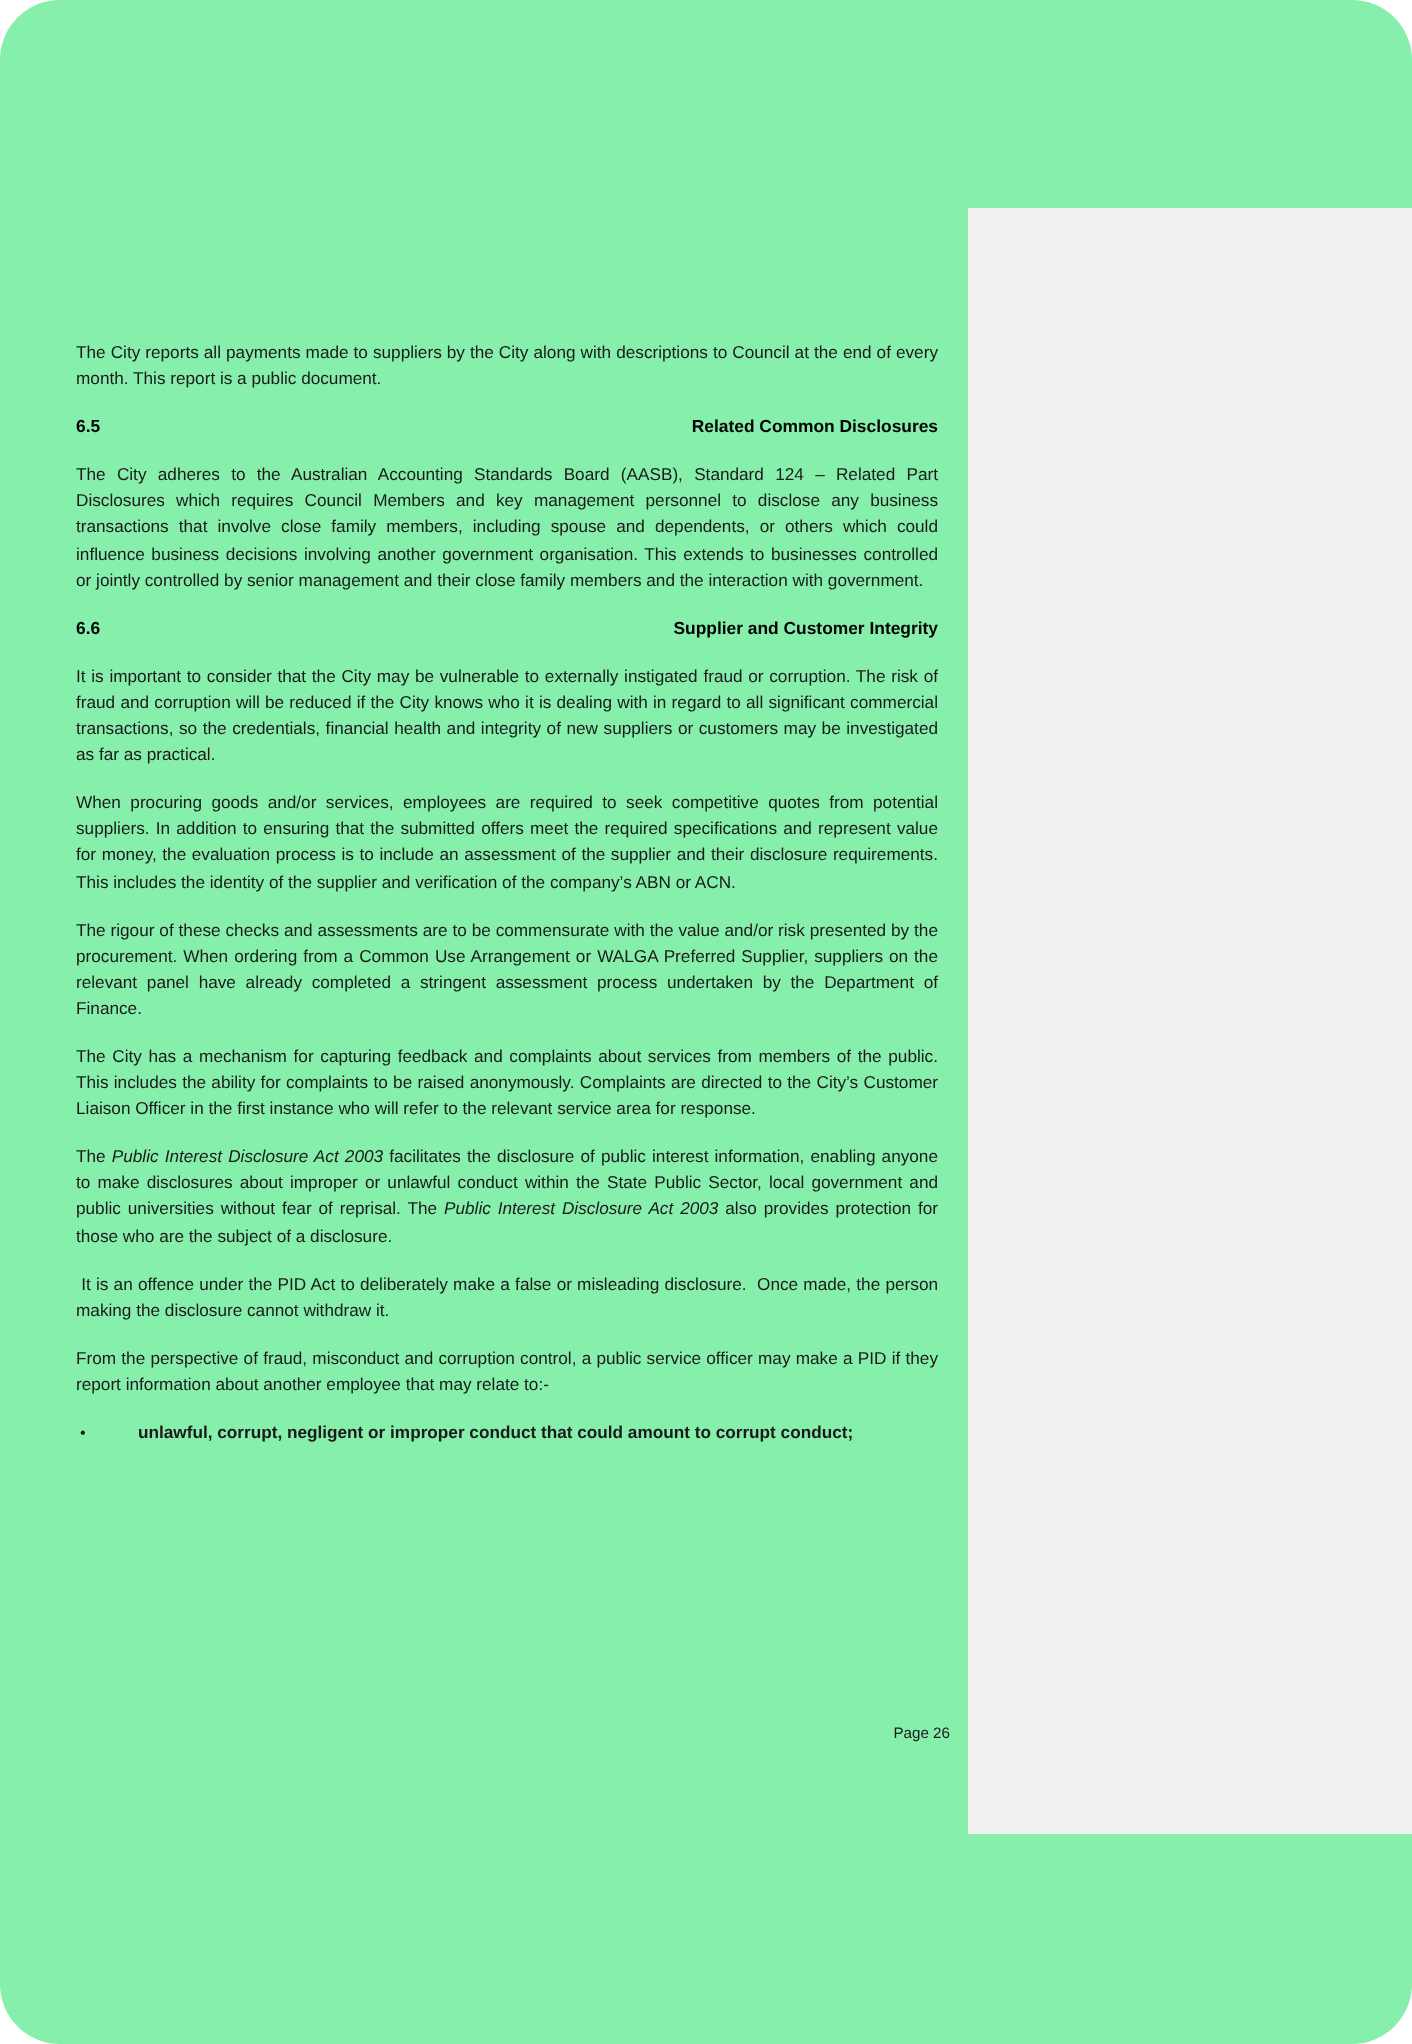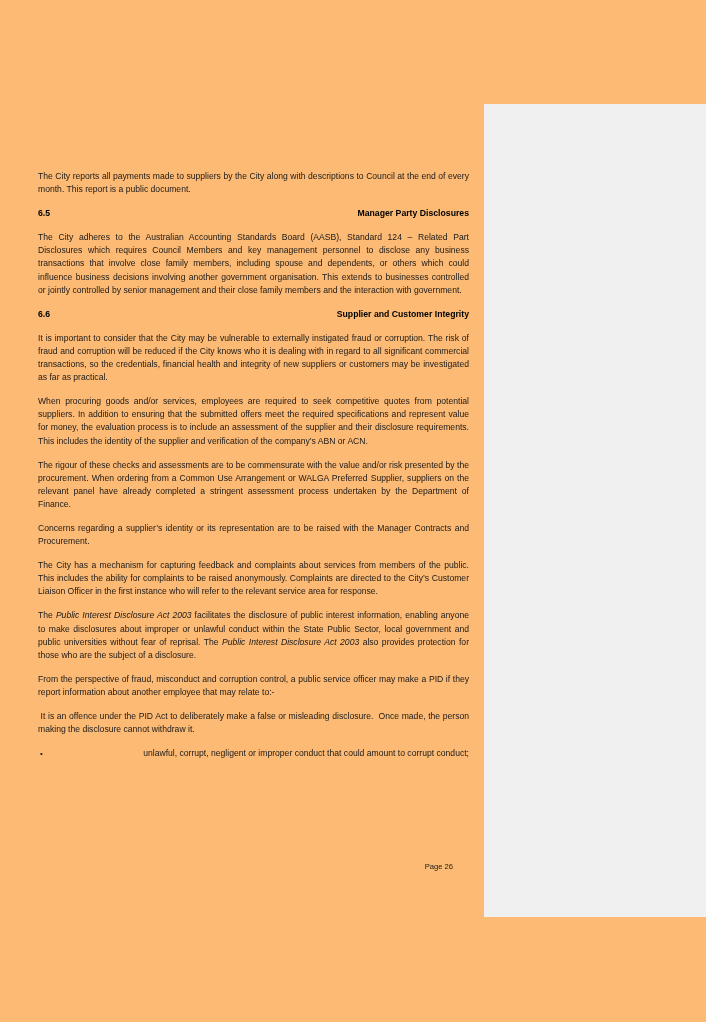--- a/index.html
+++ b/index.html
@@ -11,21 +11,22 @@
     width: 706px;
     height: 1022px;
     position: relative;
     font-family: "Liberation Sans", sans-serif;
     color: #1a1a1a;
     overflow: hidden;
   }
   .page {
     position: absolute;
     inset: 0;
-    background: #fdba74;
+    background: #86efac;
+    border-radius: 30px;
   }
   .side-panel {
     position: absolute;
     left: 484px;
     top: 104px;
     width: 222px;
     height: 813px;
     background: #f0f0f0;
   }
   .content {
@@ -69,25 +70,26 @@
     line-height: 13.1px;
   }
   .bullet-row .dot {
     flex: 0 0 29px;
     padding-left: 2px;
     font-size: 8px;
     line-height: 13.1px;
   }
   .bullet-row .btext {
     flex: 1;
-    text-align: right;
+    text-align: left;
+    font-weight: bold;
   }
   .footer {
     position: absolute;
-    left: 22px;
+    left: 44px;
     top: 862px;
     width: 431px;
     text-align: right;
     font-size: 7.6px;
     color: #1a1a1a;
   }
   i, .ital {
   }
   .lead-space {
     white-space: pre-wrap;
@@ -99,47 +101,46 @@
 <div class="page">
 
   <div class="side-panel"></div>
 
   <div class="content">
 
     <p class="para">The City reports all payments made to suppliers by the City along with descriptions to Council at the end of every month. This report is a public document.</p>
 
     <h3 class="heading">
       <span class="num">6.5</span>
-      <span>Manager Party Disclosures</span>
+      <span>Related Common Disclosures</span>
     </h3>
 
     <p class="para">The City adheres to the Australian Accounting Standards Board (AASB), Standard 124 – Related Part Disclosures which requires Council Members and key management personnel to disclose any business transactions that involve close family members, including spouse and dependents, or others which could influence business decisions involving another government organisation. This extends to businesses controlled or jointly controlled by senior management and their close family members and the interaction with government.</p>
 
     <h3 class="heading">
       <span class="num">6.6</span>
       <span>Supplier and Customer Integrity</span>
     </h3>
 
     <p class="para">It is important to consider that the City may be vulnerable to externally instigated fraud or corruption. The risk of fraud and corruption will be reduced if the City knows who it is dealing with in regard to all significant commercial transactions, so the credentials, financial health and integrity of new suppliers or customers may be investigated as far as practical.</p>
 
     <p class="para">When procuring goods and/or services, employees are required to seek competitive quotes from potential suppliers.  In addition to ensuring that the submitted offers meet the required specifications and represent value for money, the evaluation process is to include an assessment of the supplier and their disclosure requirements.  This includes the identity of the supplier and verification of the company’s ABN or ACN.</p>
 
     <p class="para">The rigour of these checks and assessments are to be commensurate with the value and/or risk presented by the procurement.  When ordering from a Common Use Arrangement or WALGA Preferred Supplier, suppliers on the relevant panel have already completed a stringent assessment process undertaken by the Department of Finance.</p>
 
-    <p class="para">Concerns regarding a supplier’s identity or its representation are to be raised with the Manager Contracts and Procurement.</p>
 
 
     <p class="para">The City has a mechanism for capturing feedback and complaints about services from members of the public. This includes the ability for complaints to be raised anonymously. Complaints are directed to the City’s Customer Liaison Officer in the first instance who will refer to the relevant service area for response.</p>
 
 
     <p class="para"><span>The </span><i>Public Interest Disclosure Act 2003</i><span> facilitates the disclosure of public interest information, enabling anyone to make disclosures about improper or unlawful conduct within the State Public Sector, local government and public universities without fear of reprisal. The </span><i>Public Interest Disclosure Act 2003</i><span> also provides protection for those who are the subject of a disclosure.</span></p>
 
+    <p class="para lead-space"> It is an offence under the PID Act to deliberately make a false or misleading disclosure.  Once made, the person making the disclosure cannot withdraw it.</p>
+
     <p class="para">From the perspective of fraud, misconduct and corruption control, a public service officer may make a PID if they report information about another employee that may relate to:-</p>
-
-    <p class="para lead-space"> It is an offence under the PID Act to deliberately make a false or misleading disclosure.  Once made, the person making the disclosure cannot withdraw it.</p>
 
     <div class="bullet-row">
       <span class="dot">•</span>
       <span class="btext">unlawful, corrupt, negligent or improper conduct that could amount to corrupt conduct;</span>
     </div>
 
   </div>
 
   <div class="footer">
     <span>Page 26</span>

